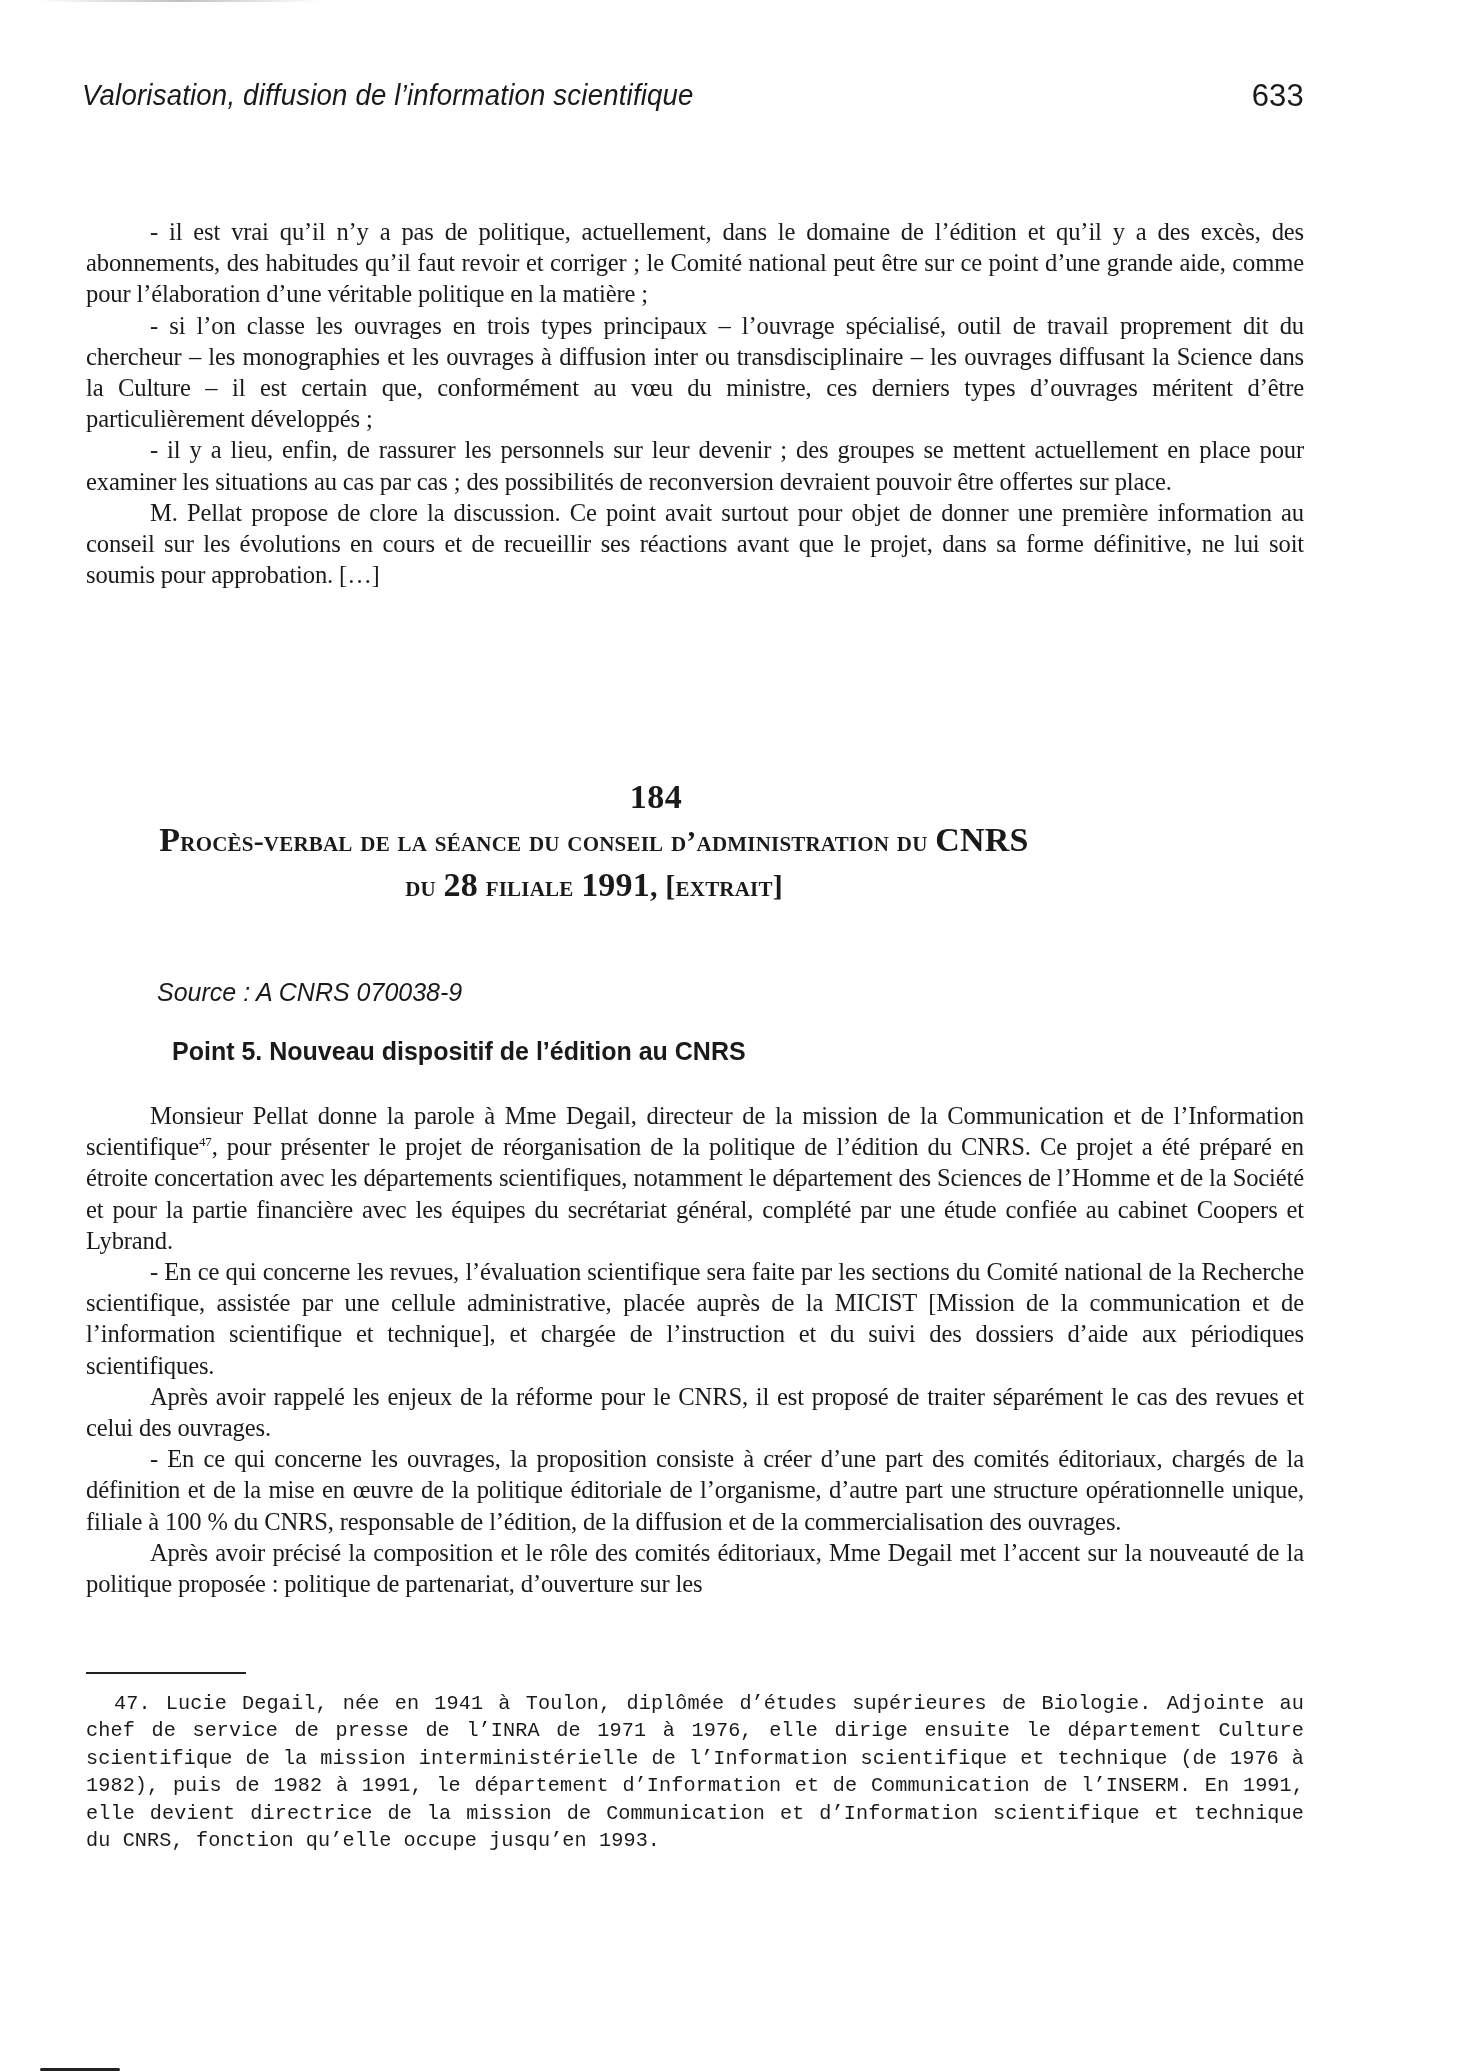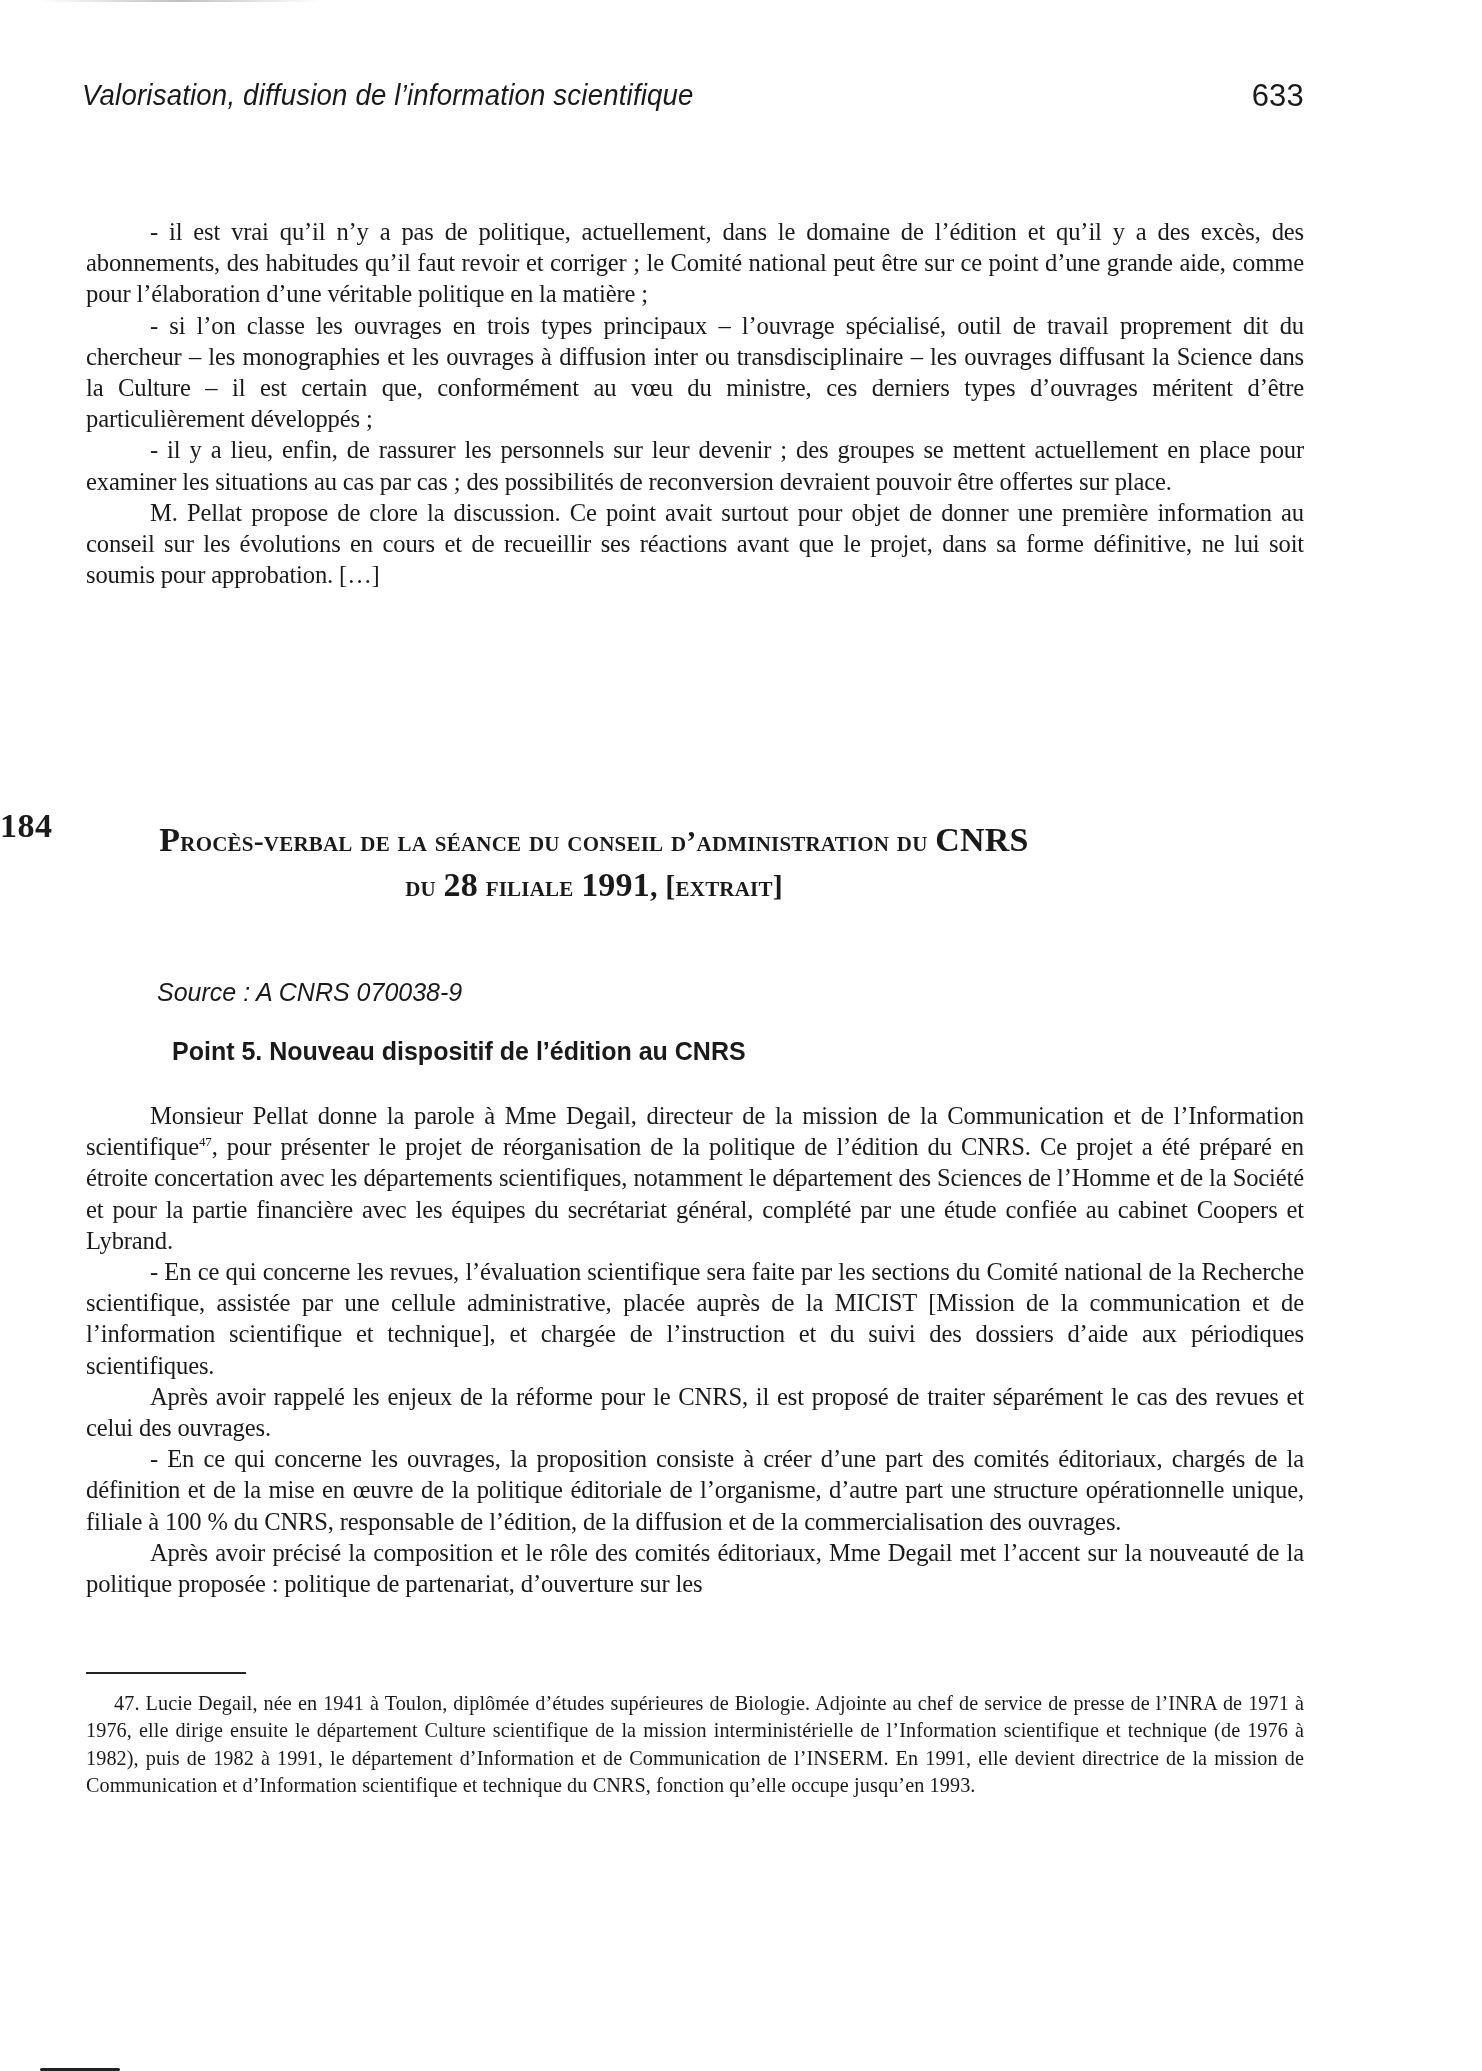--- a/index.html
+++ b/index.html
@@ -68,26 +68,25 @@
     }
     .indent {
       text-indent: 64px;
     }
     .block-top { top: 216px; }
     .doc-number {
       position: absolute;
       left: 0;
       width: 1312px;
       top: 778px;
-      text-align: left;
+      text-align: center;
       font-family: "Liberation Serif", "DejaVu Serif", serif;
       font-weight: bold;
       font-size: 34px;
       letter-spacing: 0.5px;
-      margin-top: 29px;
     }
     .doc-title {
       position: absolute;
       left: 0;
       width: 1188px;
       top: 818px;
       text-align: center;
       font-family: "Liberation Serif", "DejaVu Serif", serif;
       font-weight: bold;
       font-size: 30px;
@@ -127,21 +126,21 @@
       background: #222;
     }
     .footnote {
       position: absolute;
       left: 86px;
       top: 1690px;
       width: 1218px;
       font-size: 20.2px;
       line-height: 27.4px;
       text-align: justify;
-      font-family: Liberation Serif, serif;
+      font-family: Liberation Mono, monospace;
       letter-spacing: 0.1px;
     }
     .footnote p {
       margin: 0;
       text-indent: 28px;
       text-align-last: left;
     }
   </style>
 </head>
 <body>

